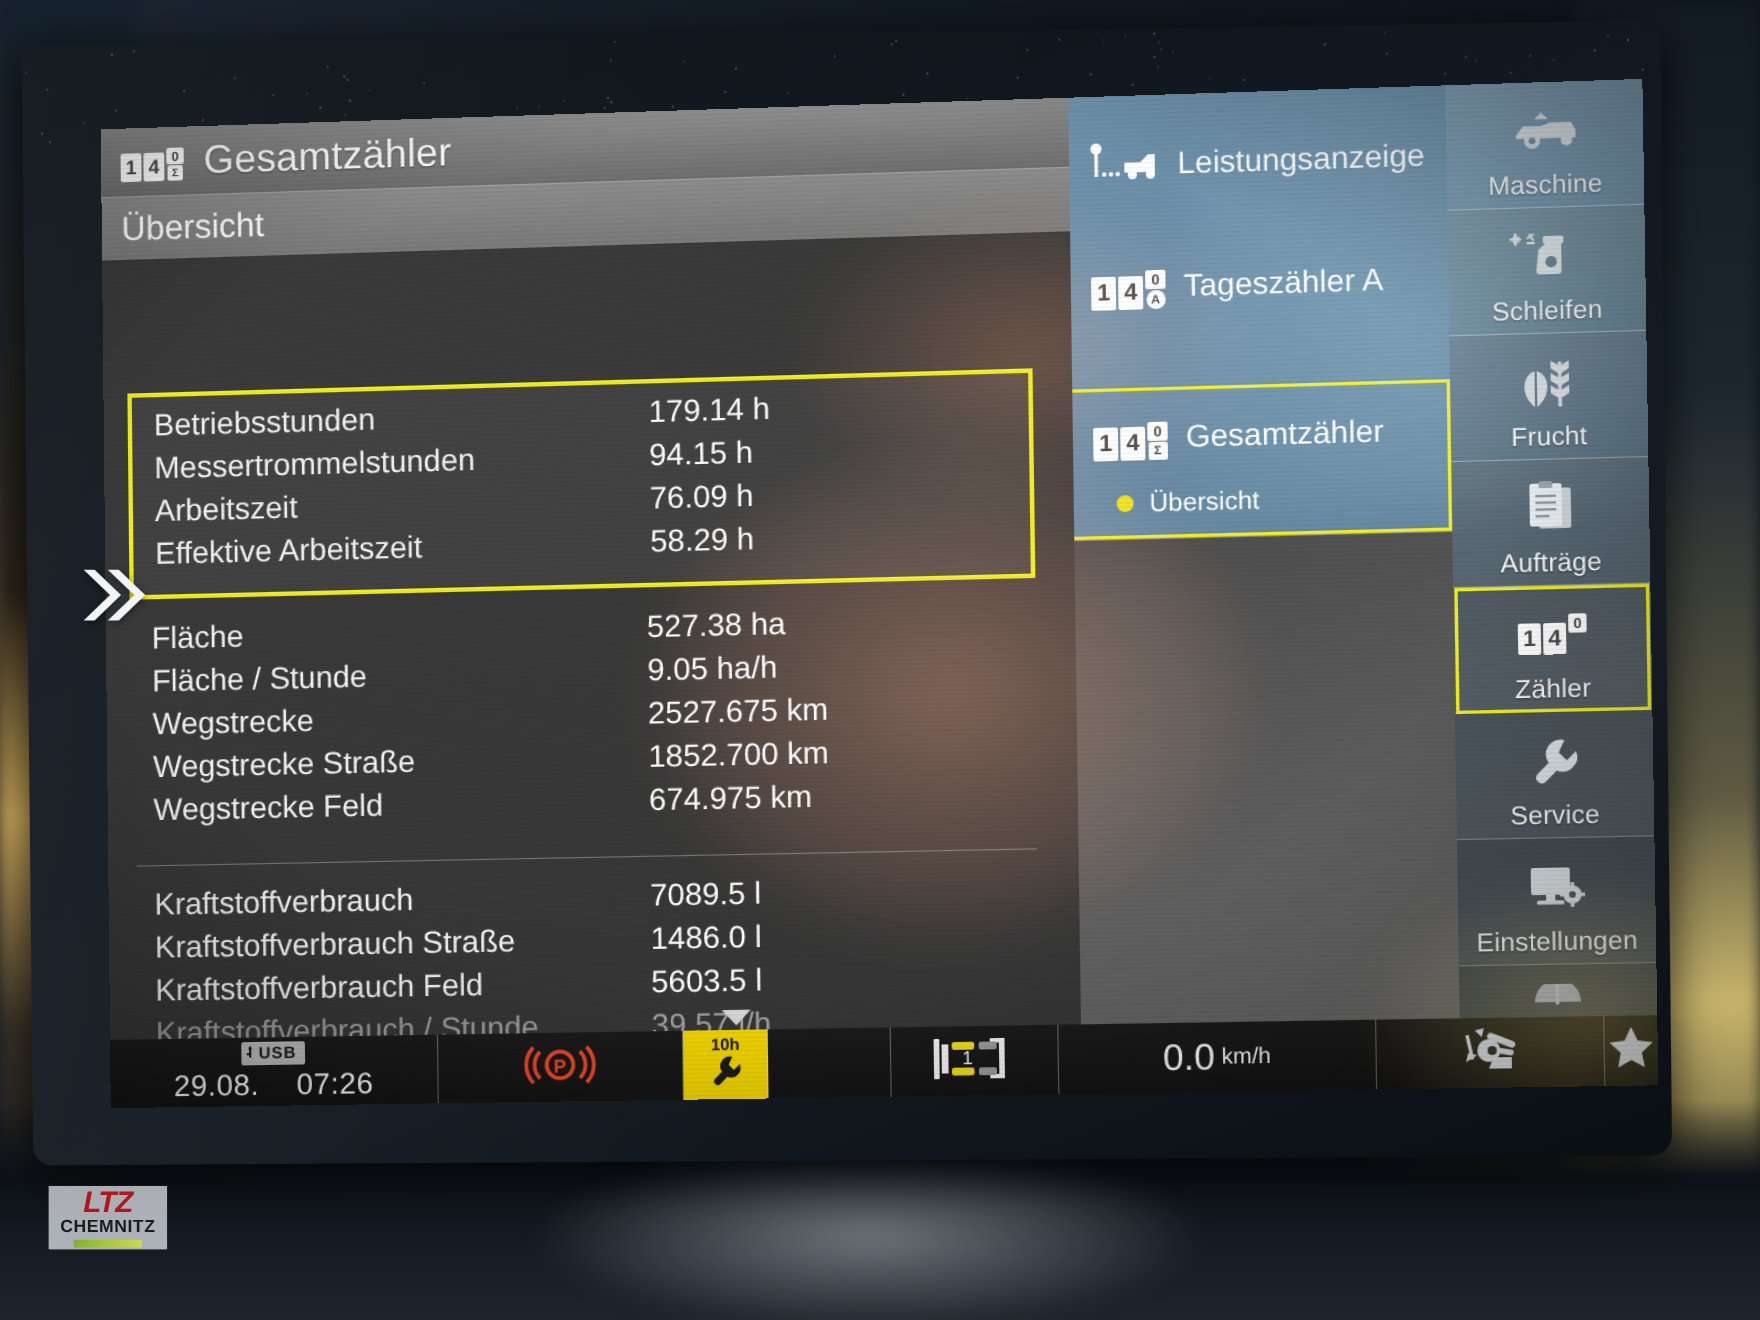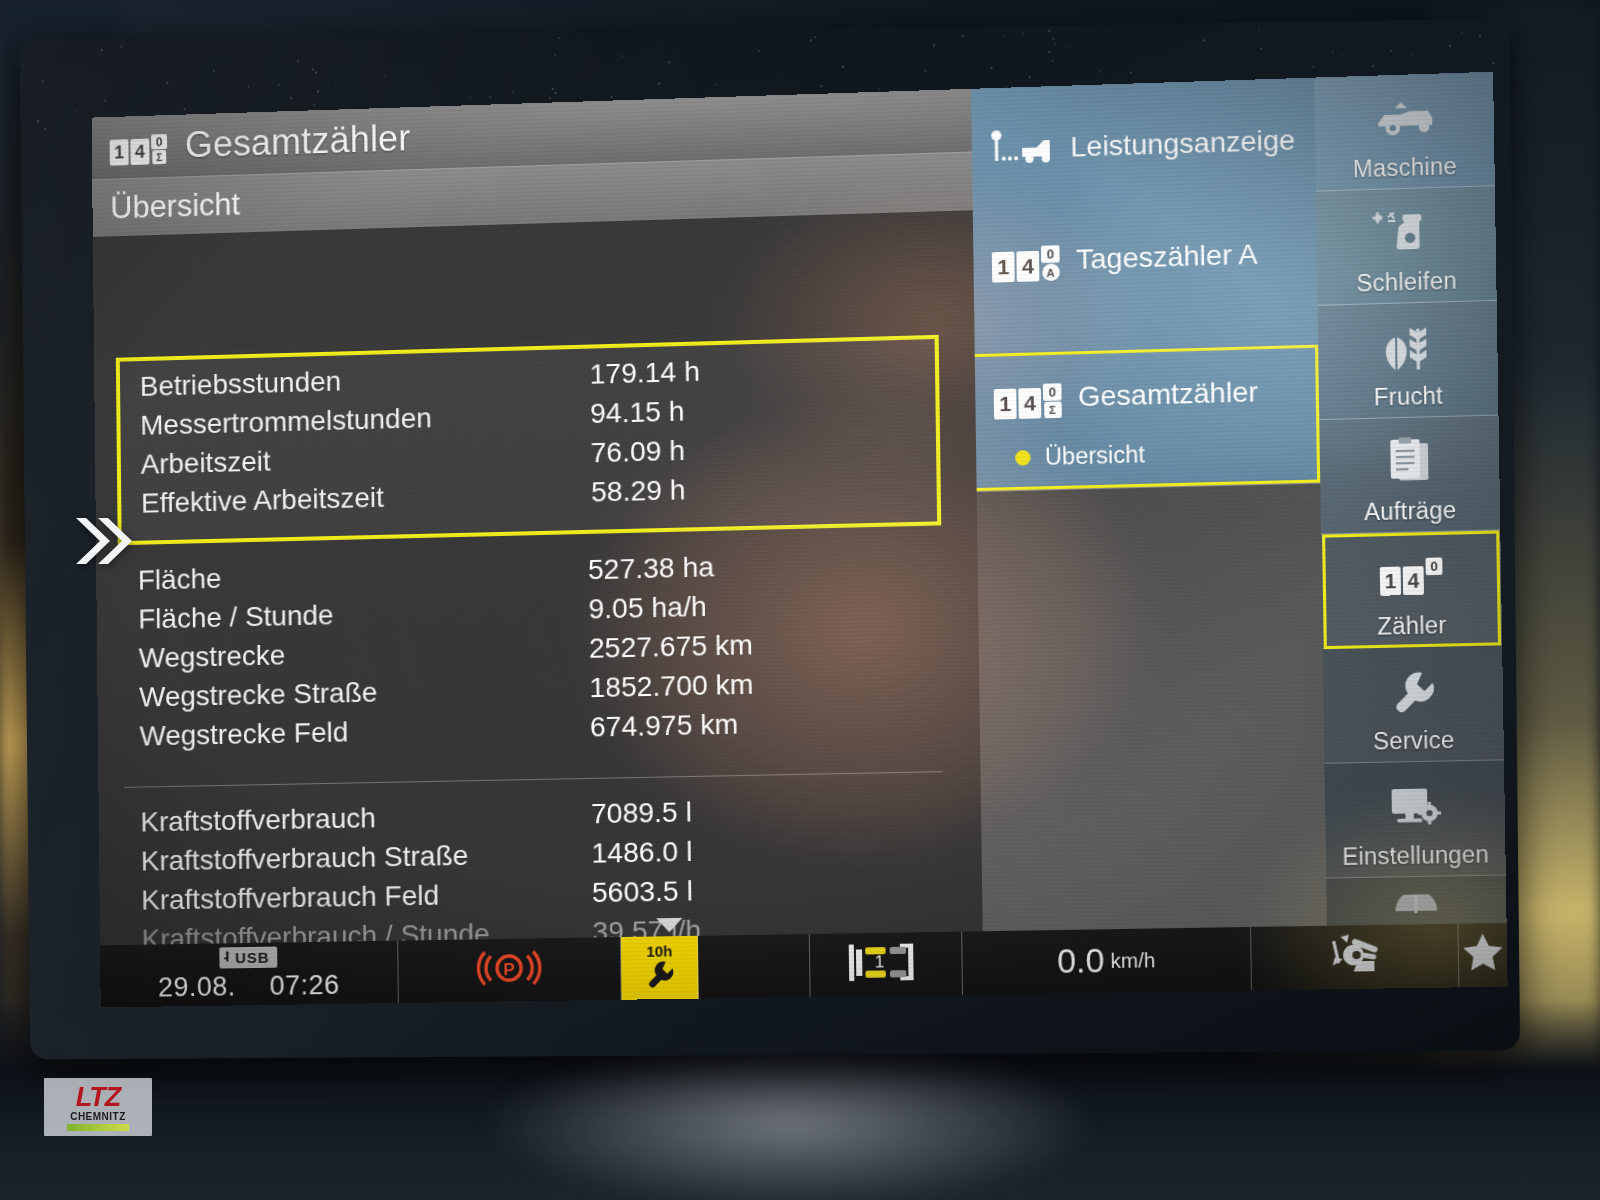--- a/index.html
+++ b/index.html
@@ -233,21 +233,21 @@
   }
 
   
   #watermark {
     position:absolute; left: 44px; top: 1078px; width: 108px; height: 58px;
     background: rgba(226,231,236,.74);
     display:flex; flex-direction:column; align-items:center; justify-content:center;
     z-index: 50; border-radius:1px;
   }
   #wm-ltz { color:#b3161c; font-size: 27px; font-weight: bold; font-style: italic; letter-spacing:-1px; line-height:1; }
-  #wm-chemnitz { color:#1b1b1b; font-size: 10px; font-weight:bold; letter-spacing:.5px; line-height:1.1; }
+  #wm-chemnitz { color:#1b1b1b; font-size: 16px; font-weight:bold; letter-spacing:.5px; line-height:1.1; }
   #wm-bar { width: 62px; height: 7px; margin-top:2px;
     background: linear-gradient(90deg,#7db32a 0%, #a8c93a 50%, #cfd94a 100%); }
 </style>
 </head>
 <body>
 
 <div id="photo-scene">
   <div id="cabin-left"></div>
   <div id="cabin-right"></div>
   <div id="cabin-bottom"></div>

